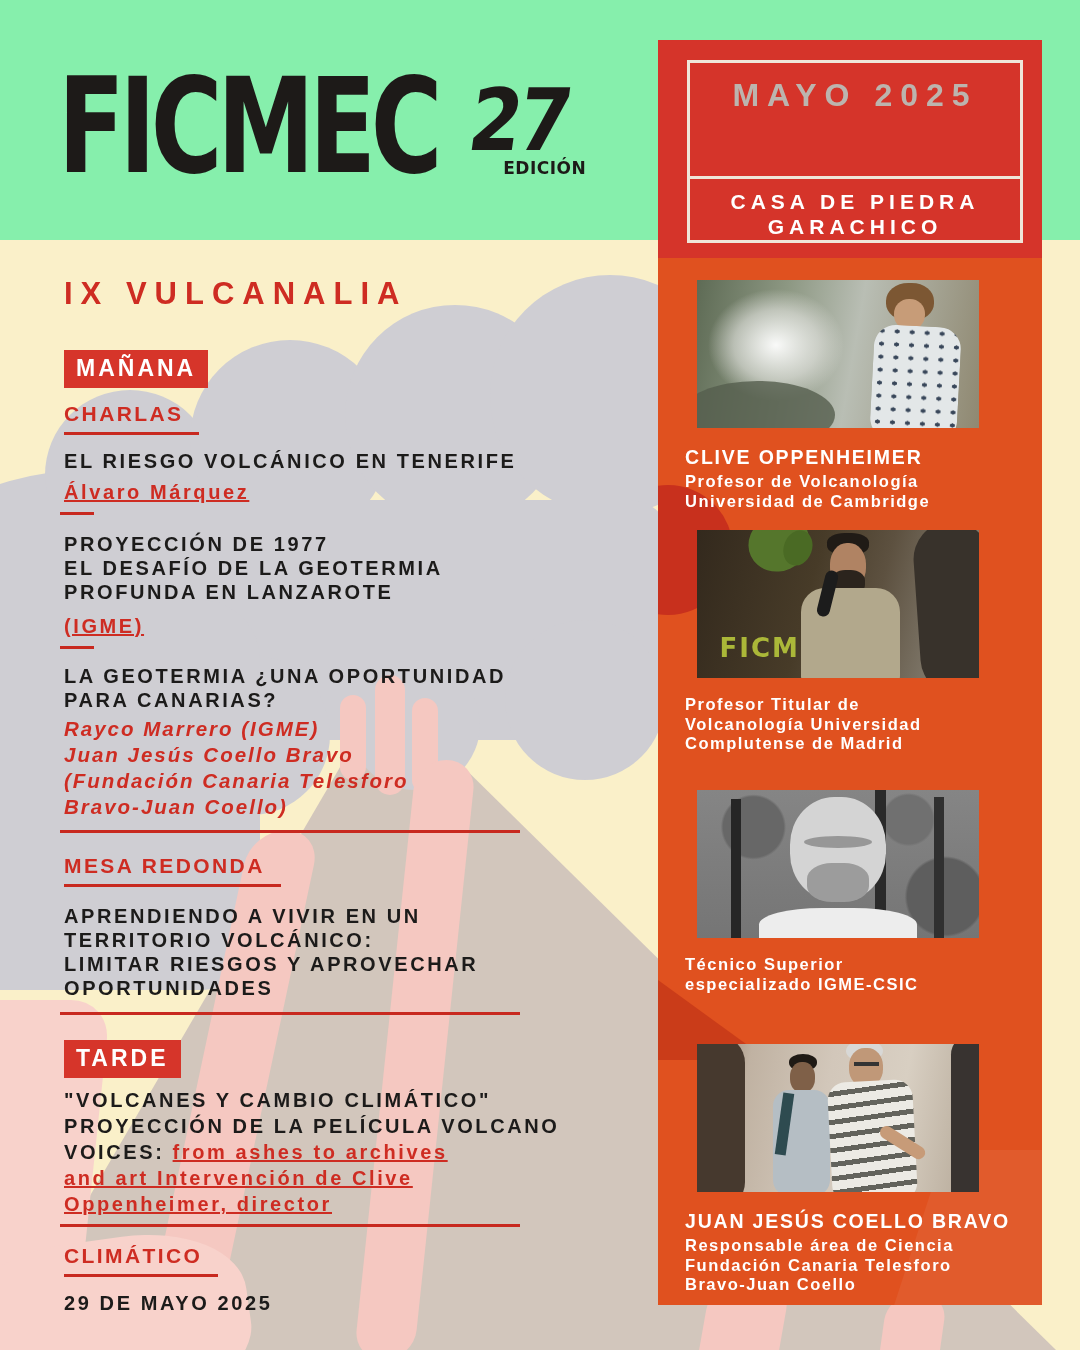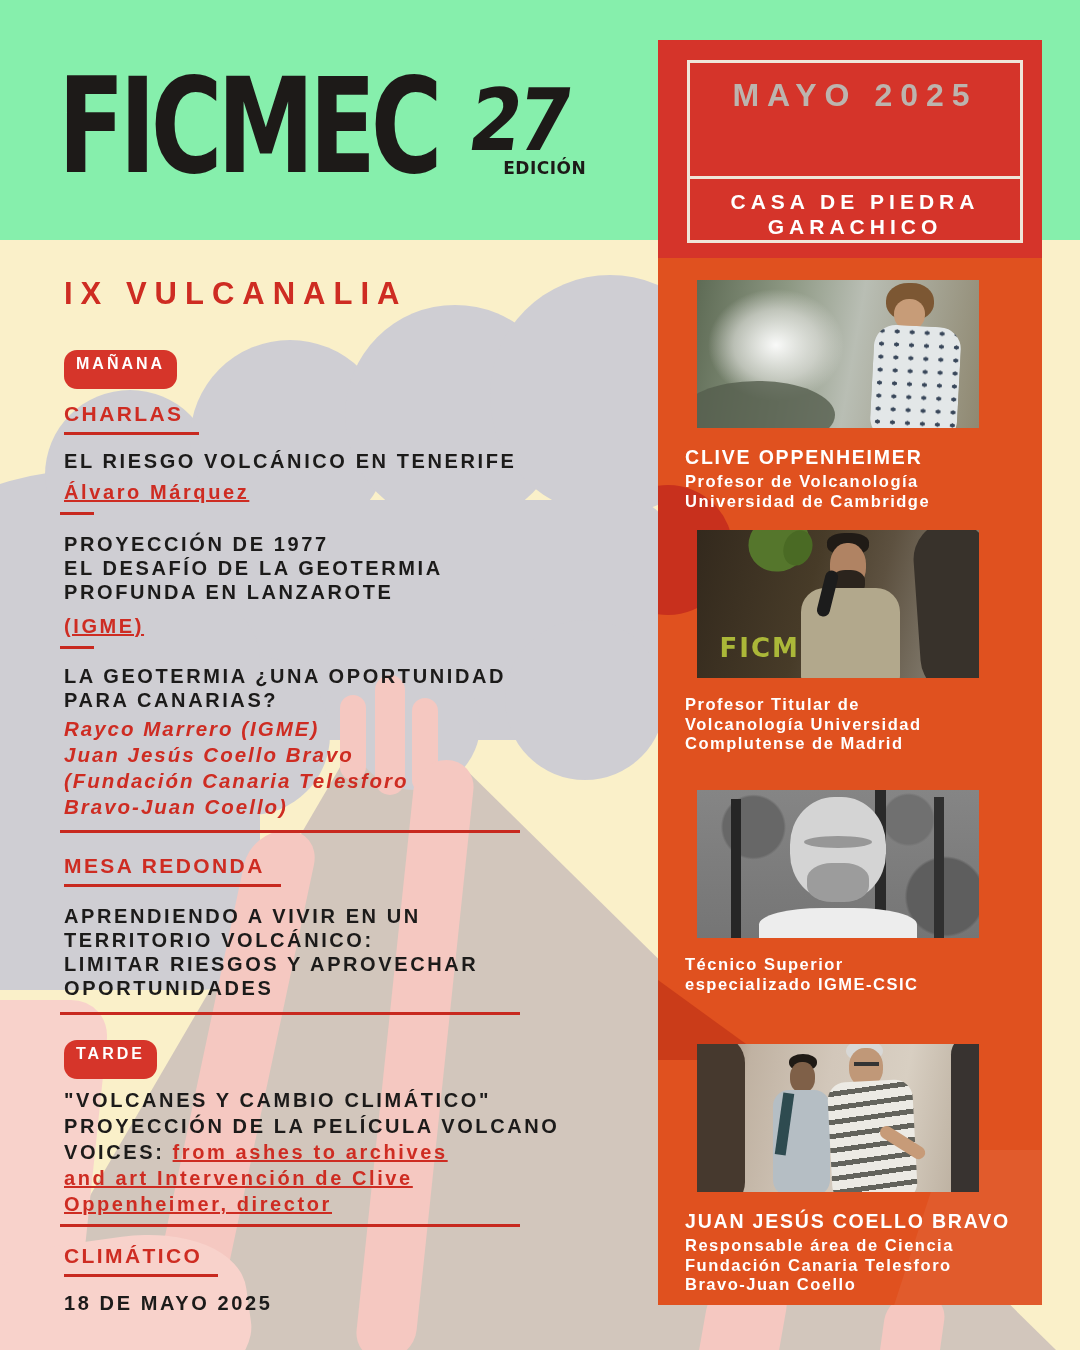--- a/index.html
+++ b/index.html
@@ -21,22 +21,22 @@
   .logo-ed{font-family:"DejaVu Sans",sans-serif;font-weight:900;font-size:17px;letter-spacing:.5px;
            color:#1d1a18;margin-top:2px;}
   
   .prog{position:absolute;z-index:10;left:0;top:0;width:660px;height:1350px;}
   .blk{position:absolute;left:60px;margin:4px;}
   .t-black{color:#1C1B1A;font-weight:bold;font-size:20px;letter-spacing:2.6px;line-height:24px;}
   .t-red{color:#CE2C22;text-decoration:underline;}
   .red-lines{color:#CE2C22;font-weight:bold;font-size:20.5px;letter-spacing:2px;line-height:26px;}
   .lines{white-space:pre-line;}
   .ix-title{color:#CE2C22;font-weight:bold;font-size:31px;letter-spacing:8px;}
-  .badge{display:inline-block;background:#D6352A;color:#fff;font-weight:bold;font-size:16px;
-         letter-spacing:3px;padding:5px 12px 16px 12px;border-radius:13px;}
+  .badge{display:inline-block;background:#D6352A;color:#fff;font-weight:bold;font-size:23px;
+         letter-spacing:3px;padding:5px 12px 6px 12px;}
   .sec-head{display:inline-block;color:#CE2C22;font-weight:bold;font-size:21px;letter-spacing:2.4px;
             border-bottom:3px solid #C8291F;padding:0 16px 6px 0;}
   .divider{position:absolute;left:60px;width:460px;height:3px;background:#C8291F;}
   .dash{position:absolute;left:60px;width:34px;height:3px;background:#C8291F;}
   
   .col{position:absolute;left:658px;top:40px;width:384px;height:1265px;background:#E0511F;z-index:20;overflow:hidden;}
   .col-head{position:absolute;left:0;top:0;width:100%;height:218px;background:#D5342A;}
   .datebox{position:absolute;left:29px;top:20px;width:336px;height:183px;border:3px solid #EFE6D9;
            box-sizing:border-box;text-align:center;}
   .db-top{height:113px;box-sizing:border-box;padding-top:12px;}
@@ -132,21 +132,21 @@
       <p class="t-black lines" style="margin:0;line-height:26px;">"VOLCANES Y CAMBIO CLIMÁTICO"
 PROYECCIÓN DE LA PELÍCULA VOLCANO</p>
       <p class="t-black" style="margin:0;line-height:26px;"><span>VOICES:</span> <span class="t-red">from ashes to archives</span></p>
       <p class="t-black t-red lines" style="margin:0;line-height:26px;">and art Intervención de Clive
 Oppenheimer, director</p>
     </div>
 
     <div class="divider" style="top:1224px;"></div>
 
     <h2 class="blk sec-head" style="top:1240px;">CLIMÁTICO</h2>
-    <p class="blk t-black" style="top:1287px;">18 DE MAYO 2025</p>
+    <p class="blk t-black" style="top:1287px;">29 DE MAYO 2025</p>
   </section>
 
   <aside class="col">
     <div class="col-head"></div>
 
     <div class="col-deco" style="left:-55px;top:445px;width:130px;height:130px;border-radius:50%;background:#C8301D;"></div>
     <div class="col-deco" style="left:0;top:940px;width:110px;height:80px;background:rgba(175,35,18,.45);clip-path:polygon(0 0,0 100%,100% 100%);"></div>
     <div class="col-deco" style="right:-20px;top:1110px;width:150px;height:200px;background:rgba(255,255,255,.06);transform:skewX(-18deg);"></div>
 
     <div class="datebox">

